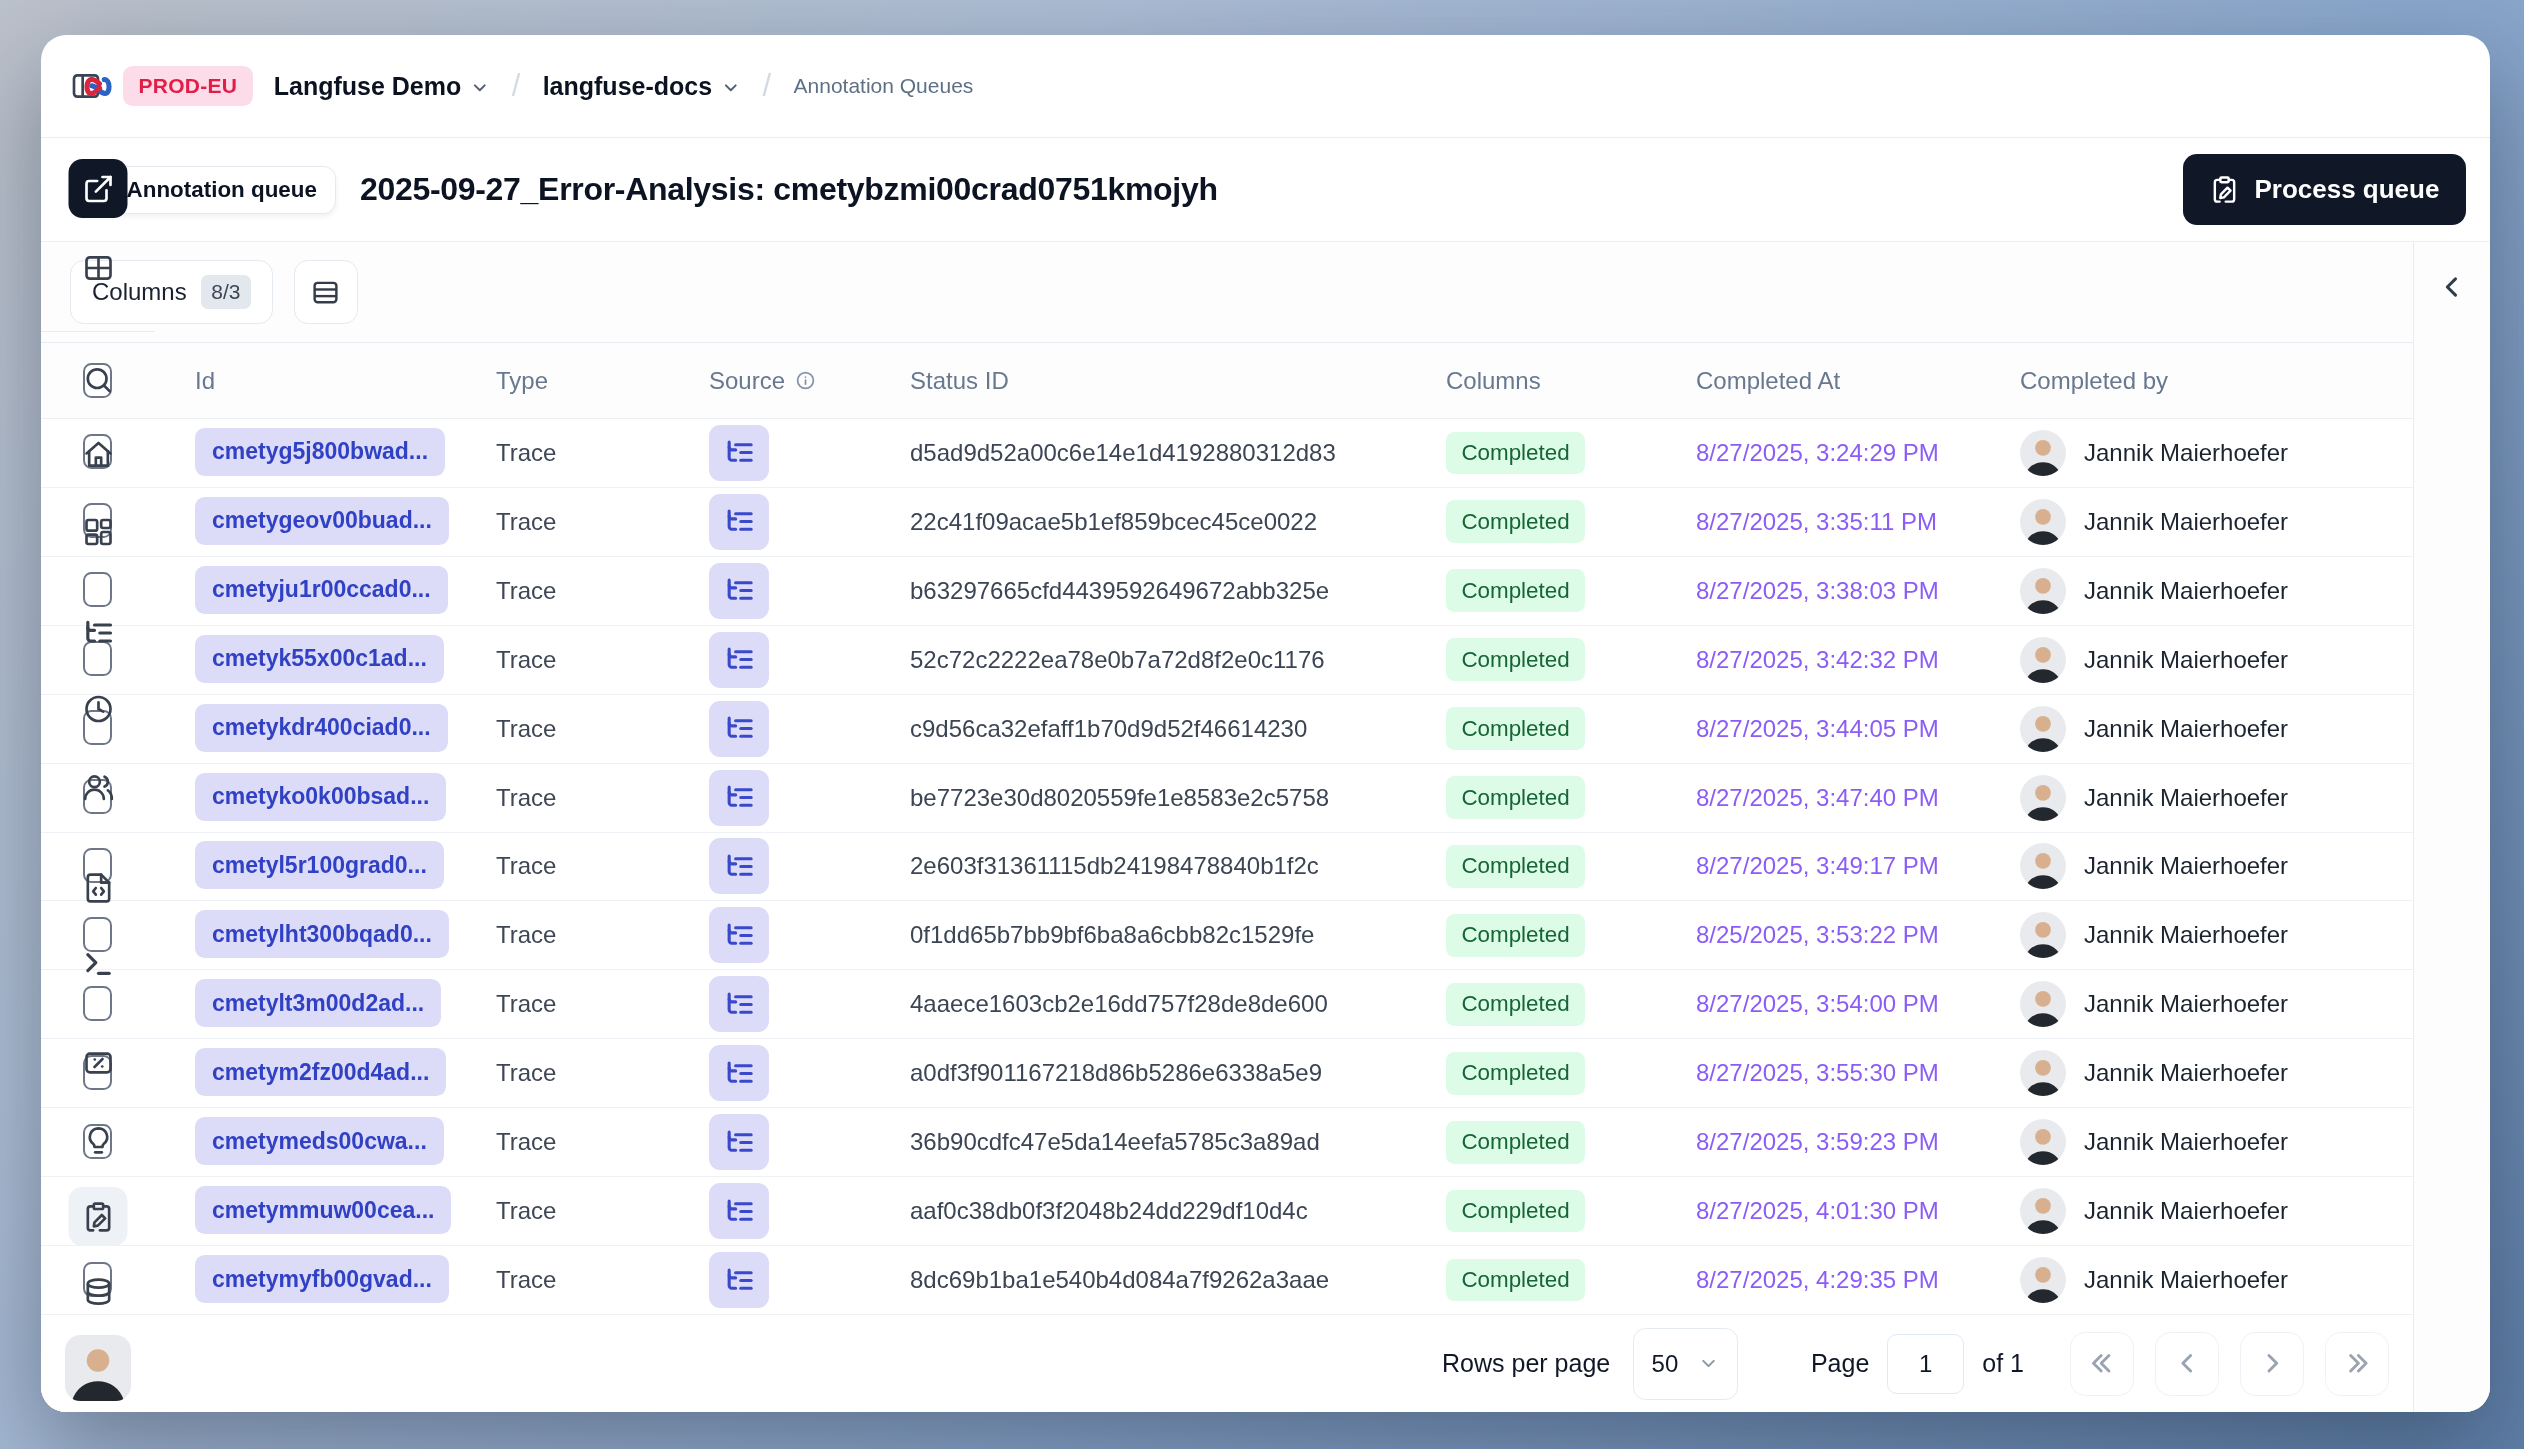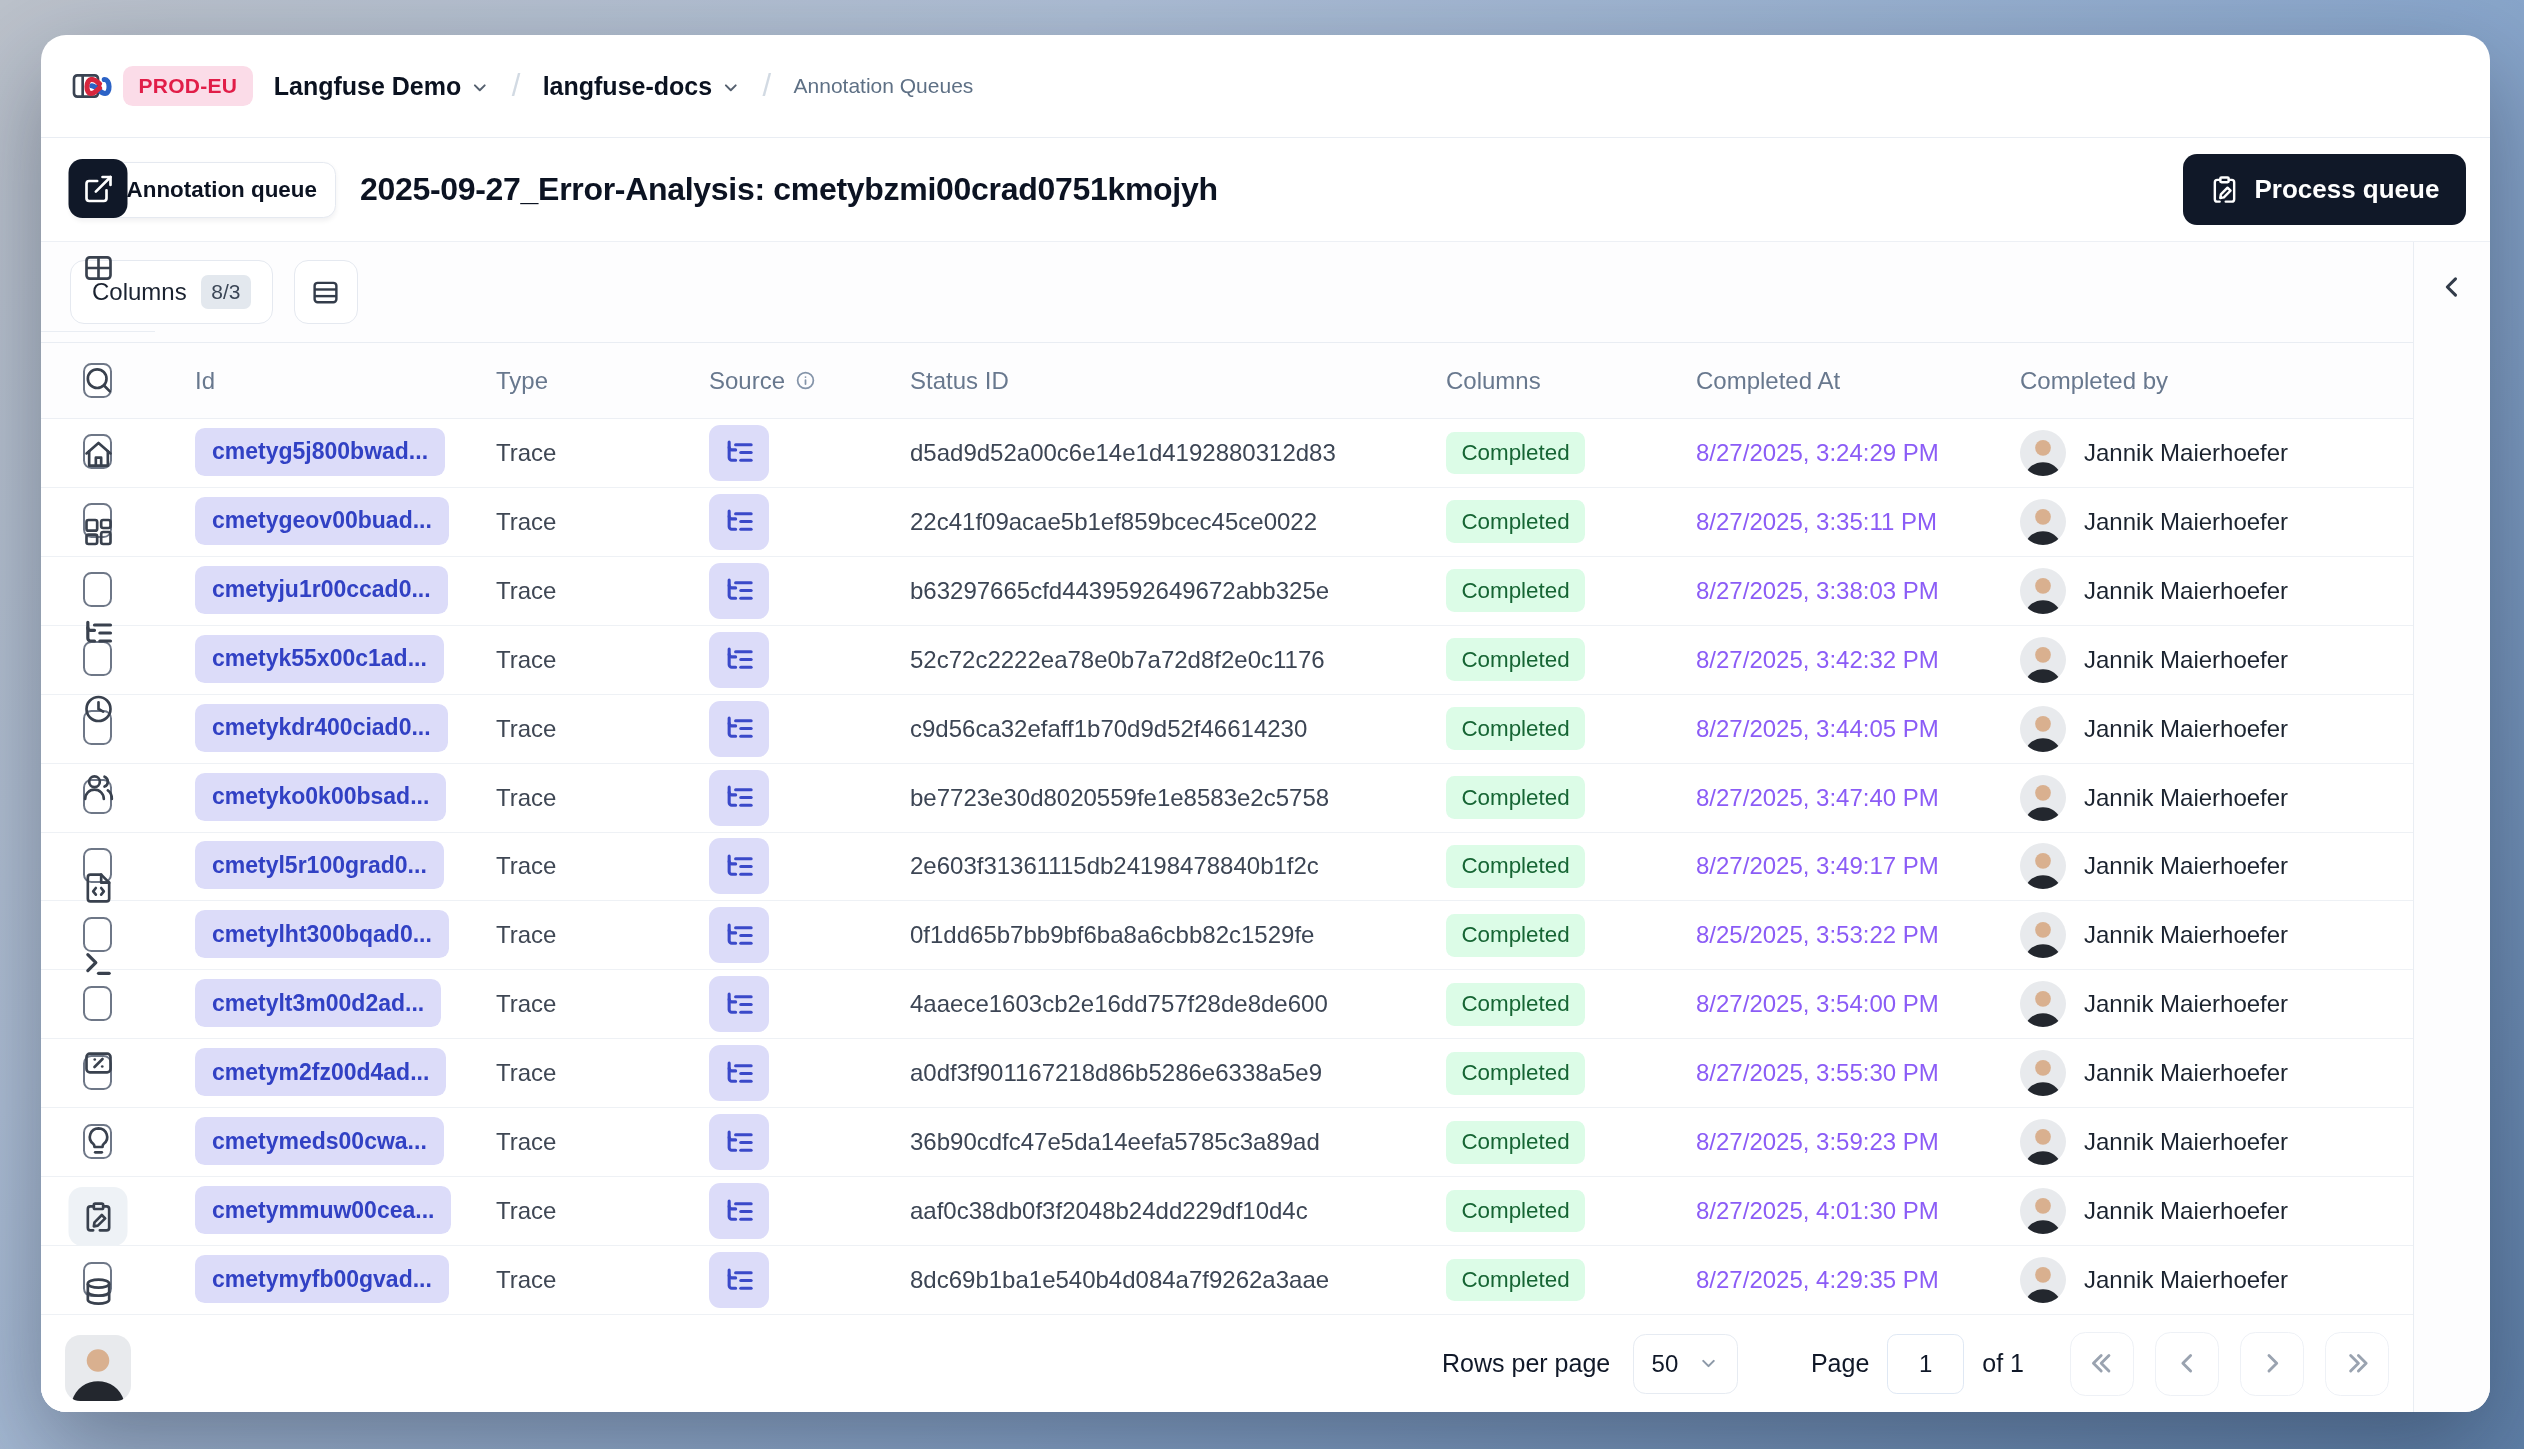--- a/index.html
+++ b/index.html
@@ -31,21 +31,21 @@
   .topnav{height:103px;flex:none;border-bottom:1.4px solid #e9edf3;display:flex;align-items:center;padding-left:29px;gap:21px}
   .icon-btn{background:none;border:none;padding:0;display:flex;align-items:center;justify-content:center;color:#3a4352;cursor:pointer}
   .icon-btn svg{width:32px;height:32px}
   .env-badge{font-size:21px;font-weight:700;padding:8.4px 15.4px;border-radius:9.8px;letter-spacing:0.3px}
   .crumb{font-size:25px;font-weight:600;color:#0b1220;display:flex;align-items:center;gap:8.4px;cursor:pointer}
   .crumb svg{width:19.6px;height:19.6px;color:#55606f;margin-top:2.8px}
   .crumb-slash{font-size:31px;font-weight:300;color:#d2dae3;padding:0 1.4px}
   .crumb-current{font-size:21px;font-weight:500;color:#5e7085}
   
   .titlerow{height:104px;flex:none;border-bottom:1.4px solid #edf0f5;display:flex;align-items:center;padding:0 24px 0 29px}
-  .type-badge{display:flex;align-items:center;gap:12.6px;height:56px;padding:0 18px;border:1.4px solid #e5e9f0;border-radius:12.6px;background:#fff;
+  .type-badge{display:flex;align-items:center;gap:12.6px;height:48px;padding:0 18px;border:1.4px solid #e5e9f0;border-radius:12.6px;background:#fff;
     font-size:22.4px;font-weight:600;color:#0c1322;box-shadow:0 2.1px 5.6px rgba(16,24,40,.06);cursor:default}
   .type-badge svg{width:25px;height:25px;color:#5a5bd8}
   .page-title{font-size:32px;font-weight:700;color:#0c1322;margin-left:24px;letter-spacing:-0.3px;white-space:nowrap;overflow:hidden;text-overflow:ellipsis}
   .process-btn{margin-left:auto;display:flex;align-items:center;gap:15.4px;height:71px;padding:0 26.6px;border:none;border-radius:14px;
     color:#fff;font-size:26px;font-weight:600;font-family:inherit;cursor:pointer}
   .process-btn svg{width:29px;height:29px}
   
   .body-row{flex:1;display:flex;min-height:0}
   .content{flex:1;display:flex;flex-direction:column;min-width:0;background:#fdfdfe}
   .rail{width:77px;flex:none;border-left:1.4px solid #e9edf3;background:#fdfdfe;display:flex;justify-content:center;align-items:flex-start;padding-top:31px}
@@ -71,21 +71,21 @@
   .source-pill svg{width:31px;height:31px}
   .t-hash{font-size:24px;font-weight:500;color:#3c4554;white-space:nowrap}
   .status-badge{display:inline-block;background:#dcfce7;color:#166534;font-size:22.4px;font-weight:500;padding:8.4px 15.4px;border-radius:8.4px}
   .t-date{font-size:24px;font-weight:500;color:#8b5cf6;white-space:nowrap}
   .c-by{display:flex;align-items:center;gap:18px;min-width:0}
   .row-avatar{width:46px;height:46px;border-radius:50%;overflow:hidden;flex:none}
   .by-name{font-size:24px;font-weight:500;color:#1c2430;white-space:nowrap;overflow:hidden;text-overflow:ellipsis}
   
   .tfooter{height:97px;flex:none;display:flex;align-items:center;justify-content:flex-end;padding-right:24px;background:#fff}
   .f-label{font-size:25px;font-weight:500;color:#101828}
-  .select-box{display:flex;align-items:center;gap:19.6px;height:60px;padding:0 18px;margin-left:22.4px;border:1.4px solid #e6ebf2;border-radius:12.6px;background:#fff;
+  .select-box{display:flex;align-items:center;gap:19.6px;height:72px;padding:0 18px;margin-left:22.4px;border:1.4px solid #e6ebf2;border-radius:12.6px;background:#fff;
     font-size:24px;color:#101828;cursor:pointer}
   .select-box svg{width:21px;height:21px;color:#8d99a8}
   .page-input{width:77px;height:60px;margin:0 18px;border:1.4px solid #dfe8f4;border-radius:9.8px;font-size:24px;font-family:inherit;color:#101828;text-align:center;background:#fff}
   .pag-group{display:flex;gap:21px;margin-left:46px}
   .pag-btn{width:64px;height:64px;border:1.4px solid #eef1f6;border-radius:15.4px;background:#fff;display:flex;align-items:center;justify-content:center;color:#9aa3b0;cursor:pointer}
   .pag-btn svg{width:26.6px;height:26.6px}
   .gap-lg{margin-left:73px}
 </style>
 </head>
 <body>

